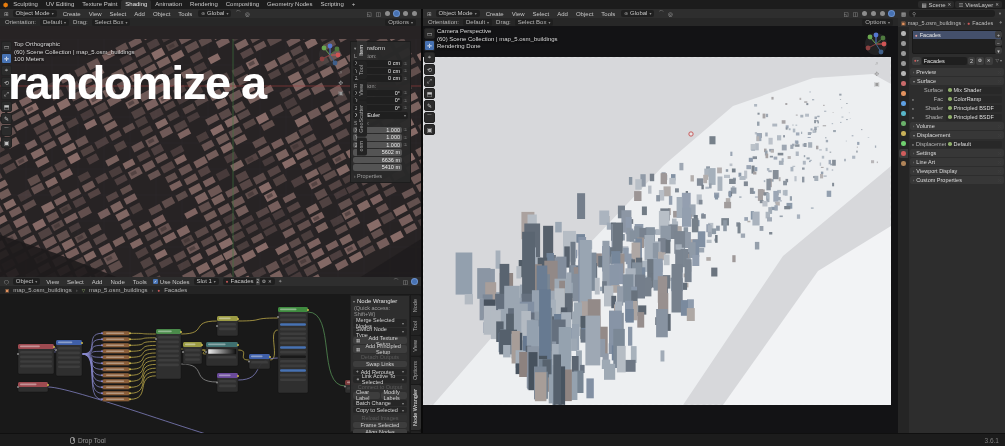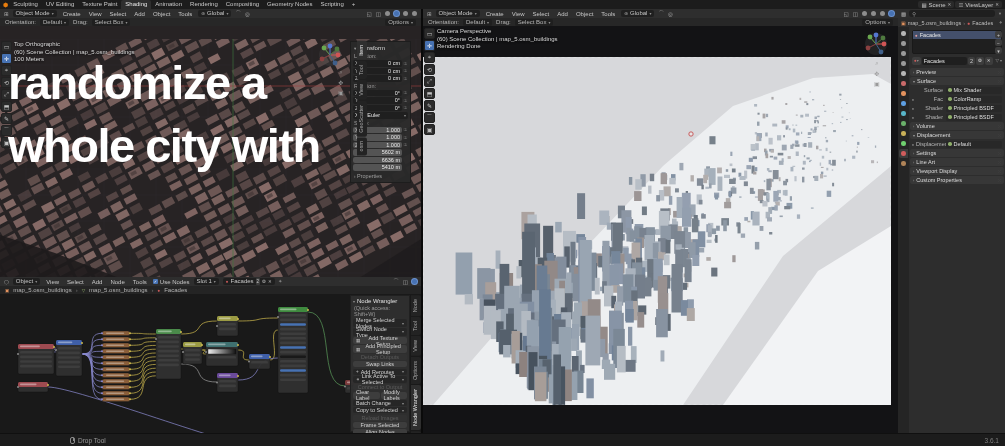--- a/index.html
+++ b/index.html
@@ -1027,21 +1027,20 @@
         <line x1="0" y1="47" x2="421" y2="47" stroke="#9f3c3c" stroke-width="0.7" opacity="0.9"></line>
         <line x1="233" y1="0" x2="233" y2="251" stroke="#3c7a3c" stroke-width="0.7" opacity="0.9"></line>
       </svg>
     <div class="overlaytxt">
       <div>Top Orthographic</div>
       <div>(60) Scene Collection | map_5.osm_buildings</div>
       <div>100 Meters</div>
     </div>
     <div class="bigtext">
       <div>randomize a</div>
-      <div>whole city with</div>
     </div>
     <div class="toolshelf" id="vpl-tools">
         <span class="tool">▭</span>
         <span class="tool on">✛</span>
         <span class="tool">⌖</span>
         <span class="tool">⟲</span>
         <span class="tool">⤢</span>
         <span class="tool">⬒</span>
         <span class="tool">✎</span>
         <span class="tool">⌒</span>

